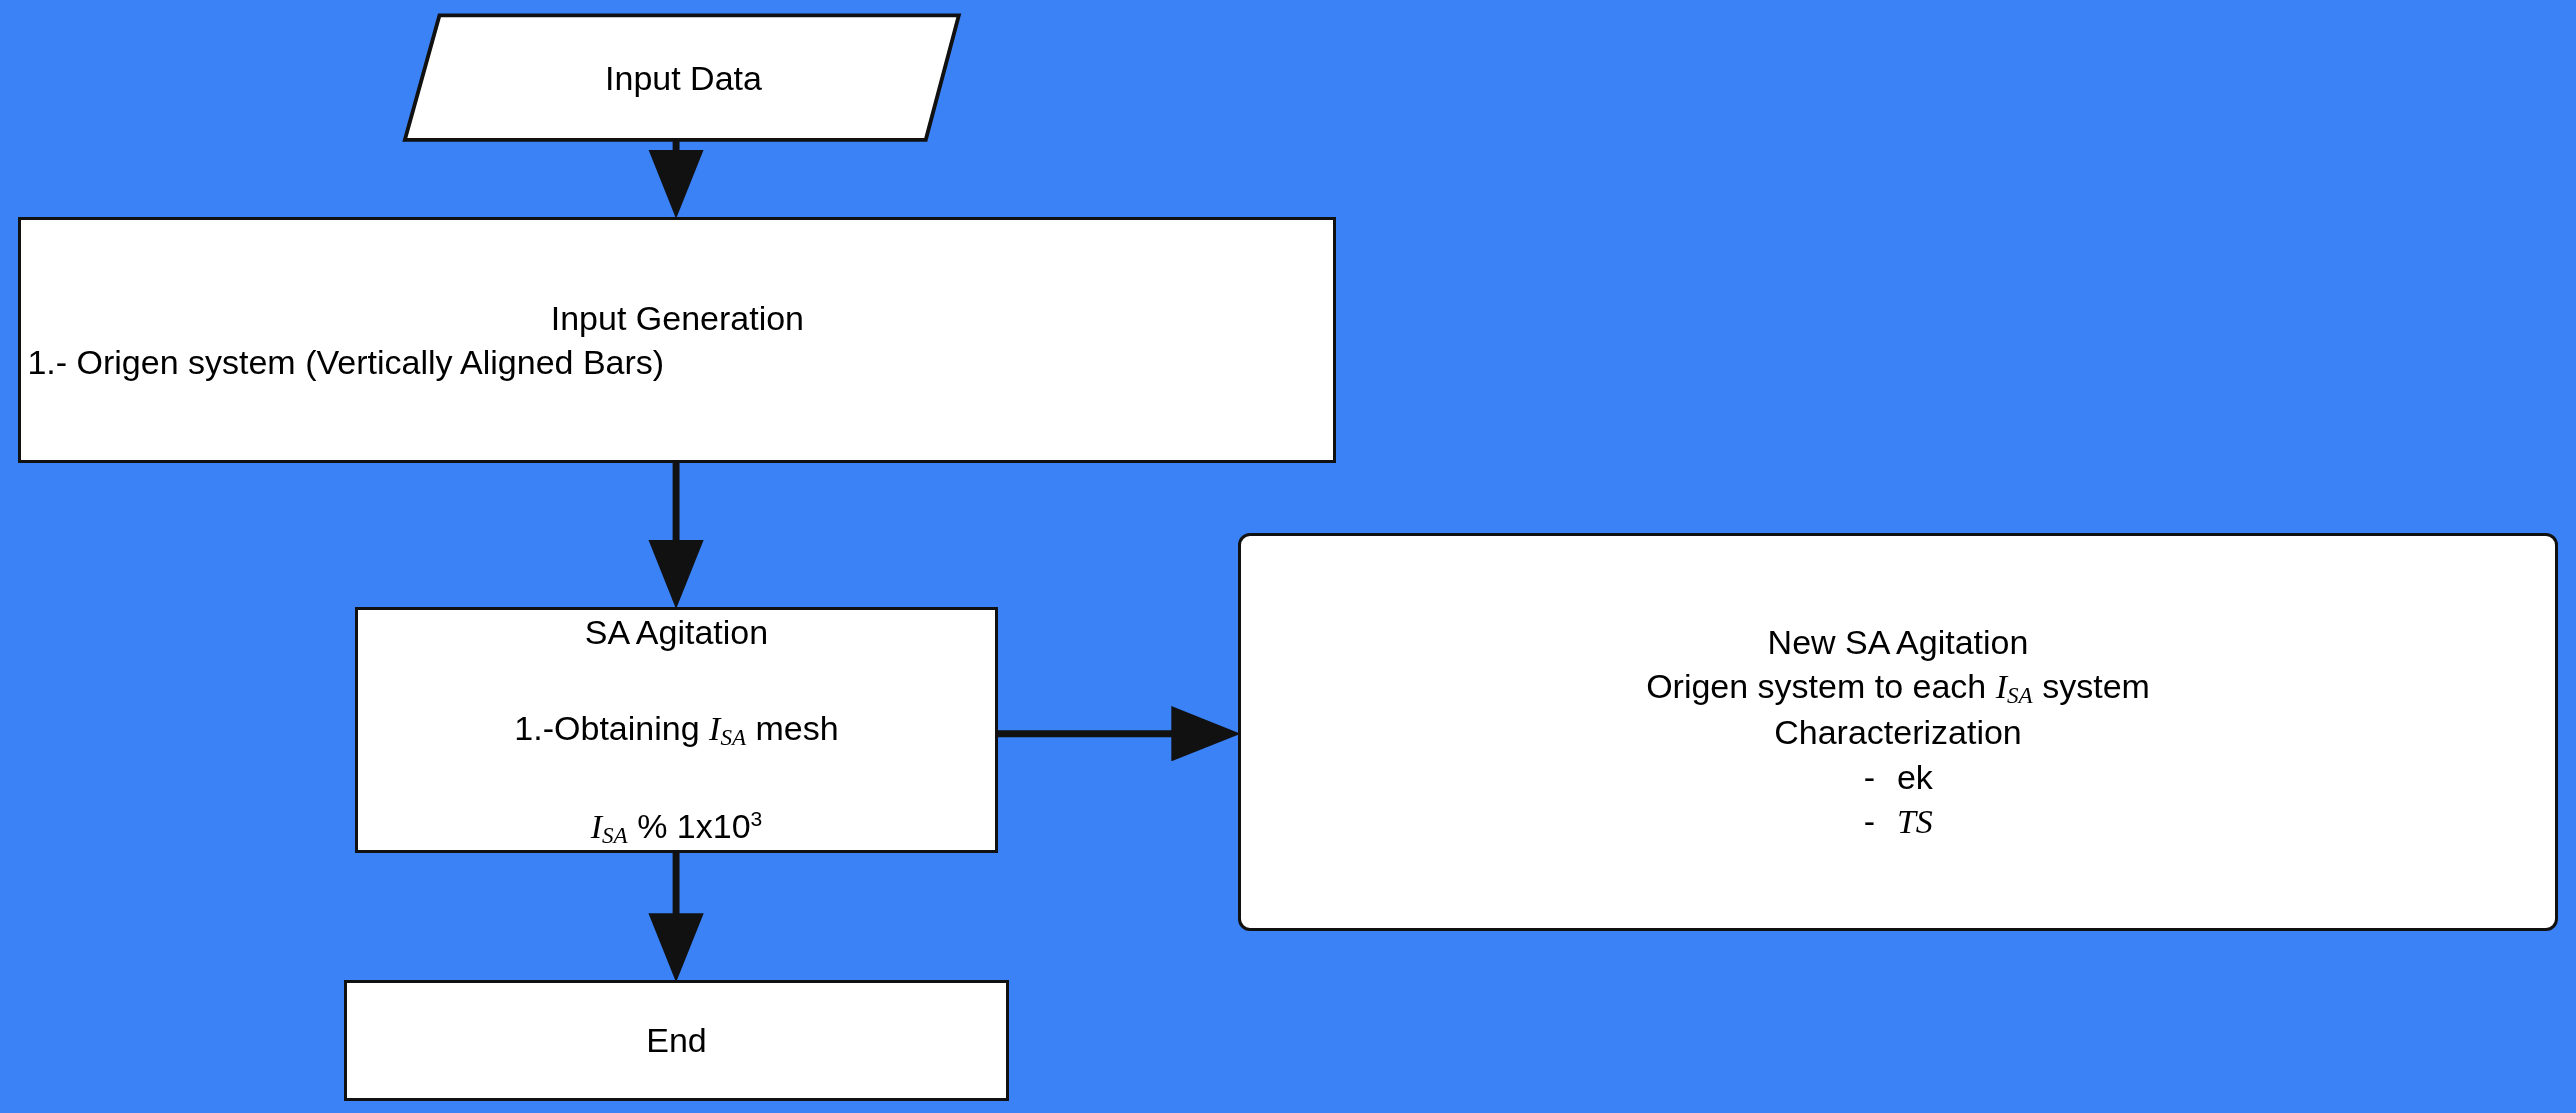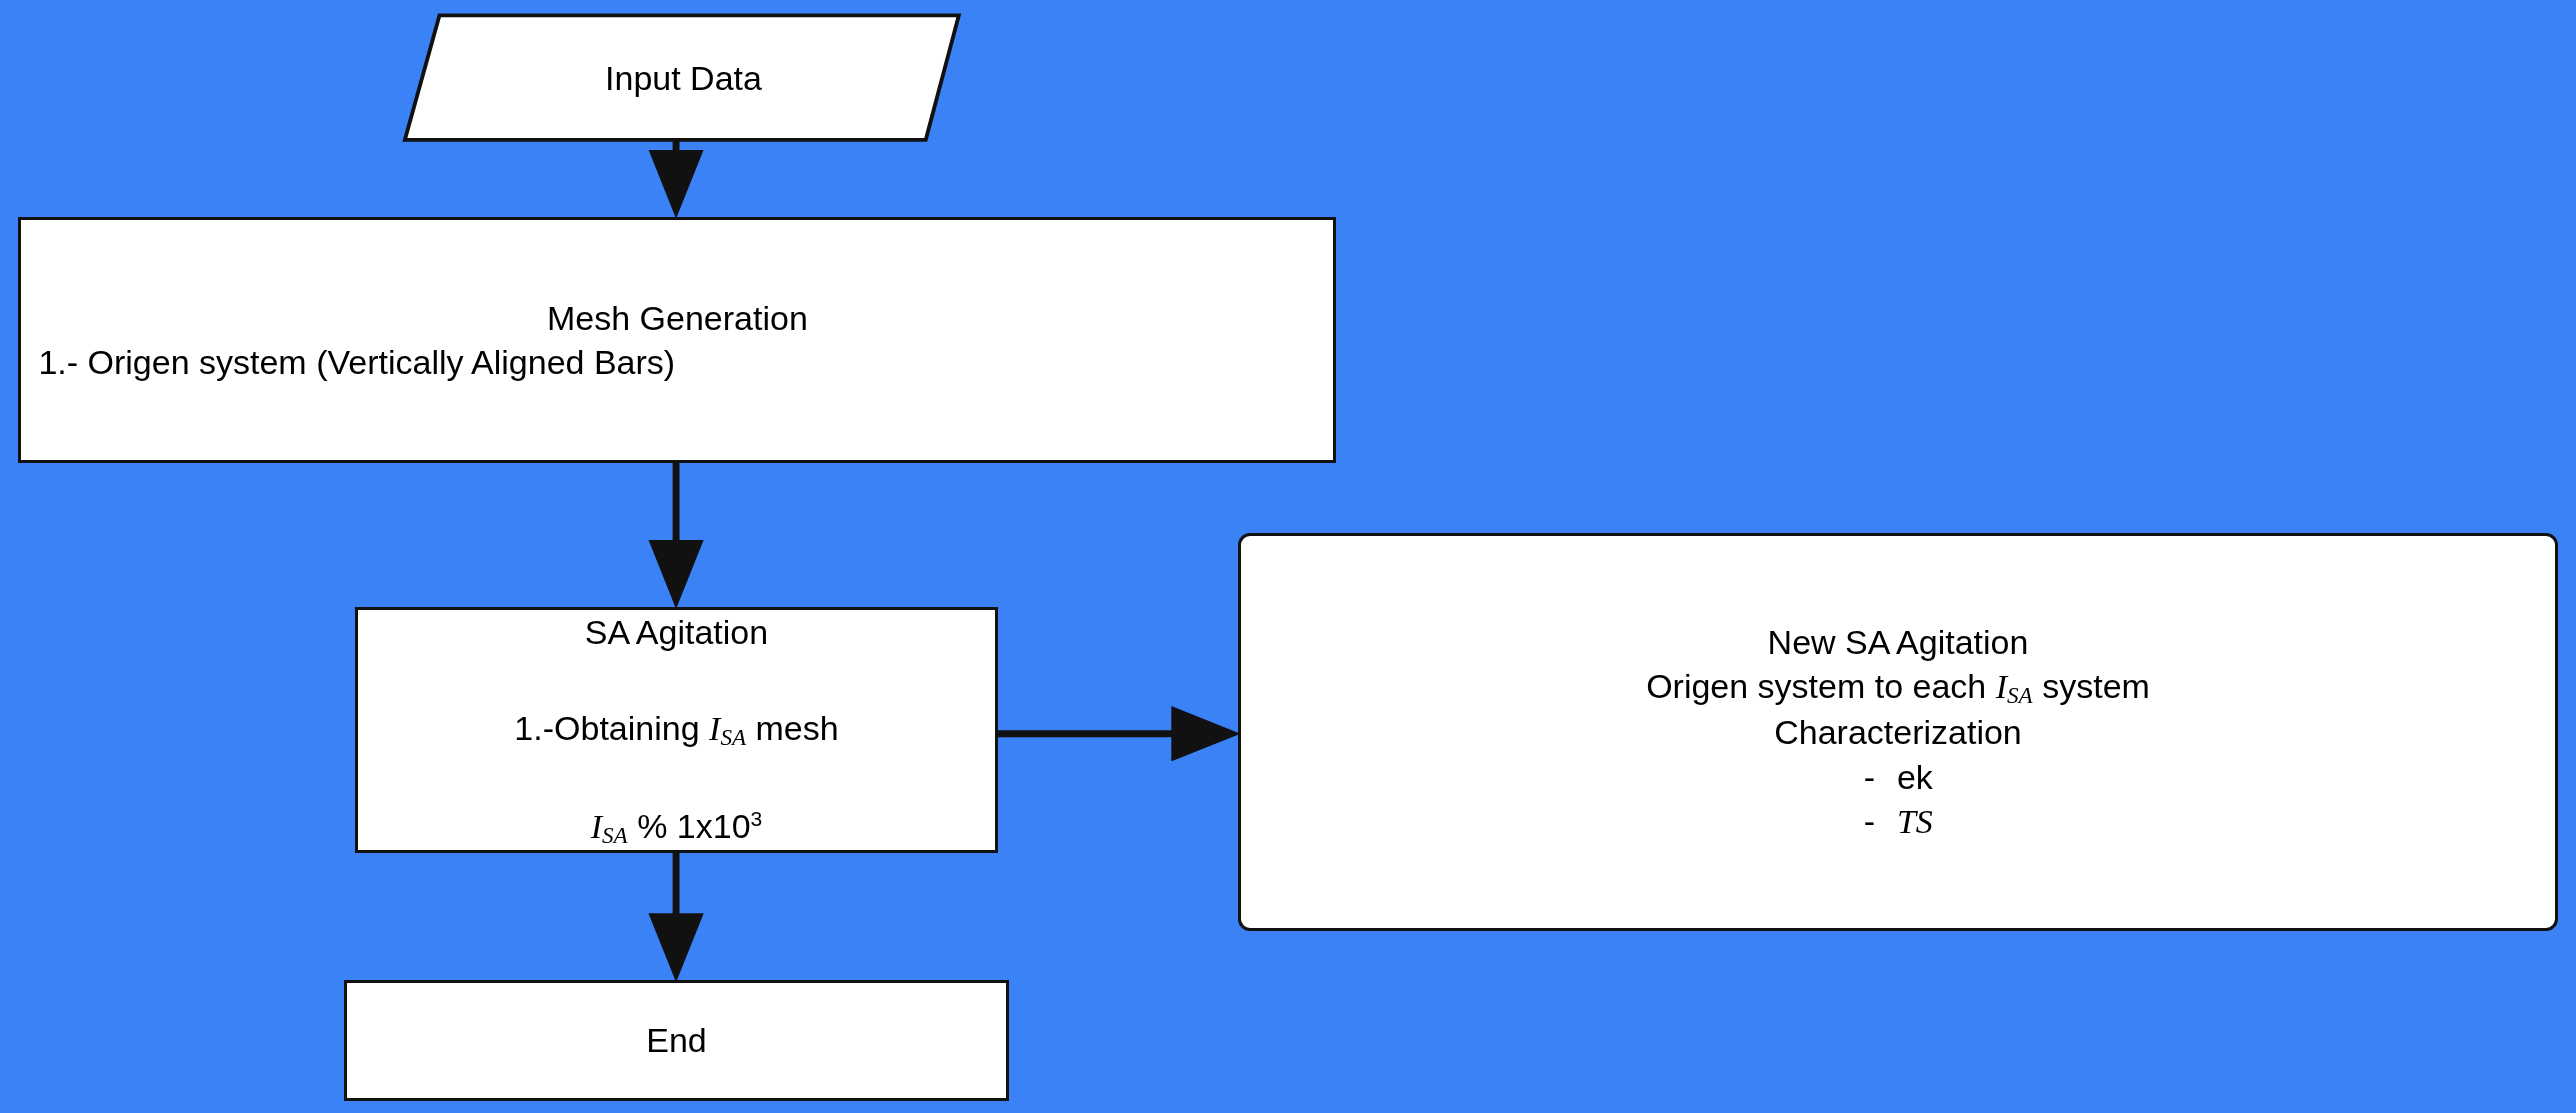--- a/index.html
+++ b/index.html
@@ -86,21 +86,21 @@
     left: 355px; top: 607px; width: 643px; height: 246px; justify-content: space-between;
   }
   #node-new-sa-agitation {
     left: 1238px; top: 533px; width: 1320px; height: 398px; border-radius: 12px;
   }
   #node-end {
     left: 344px; top: 980px; width: 665px; height: 121px;
   }
   .mesh-lines {
     width: 100%;
-    padding-left: 17px;
+    padding-left: 6px;
     box-sizing: border-box;
   }
 </style>
 </head>
 <body>
 
 <div id="canvas">
 
   <svg class="layer" viewBox="0 0 3353 1450">
     <defs>
@@ -118,21 +118,21 @@
     <line x1="1299" y1="955" x2="1602" y2="955" stroke="#111111" stroke-width="9" marker-end="url(#arrowhead)"></line>
 
     <line x1="880" y1="1110" x2="880" y2="1266" stroke="#111111" stroke-width="9" marker-end="url(#arrowhead)"></line>
   </svg>
 
   <div class="node paranode" id="node-input-data">
     <div class="line ln-title">Input Data</div>
   </div>
 
   <div class="node rectnode" id="node-mesh-generation">
-    <div class="line ln-title">Mesh Generation</div>
+    <div class="line ln-title">Input Generation</div>
     <div class="mesh-lines">
       <div class="line ln-body ln-left">1.- Origen system (Vertically Aligned Bars)</div>
     </div>
   </div>
 
   <div class="node rectnode" id="node-sa-agitation">
     <div class="line ln-title">SA Agitation</div>
 
     <div class="line ln-body">
       <span>1.-Obtaining</span><span>&nbsp;</span><span class="mathvar"><span>I</span><sub>SA</sub></span><span>&nbsp;</span><span>mesh</span>

